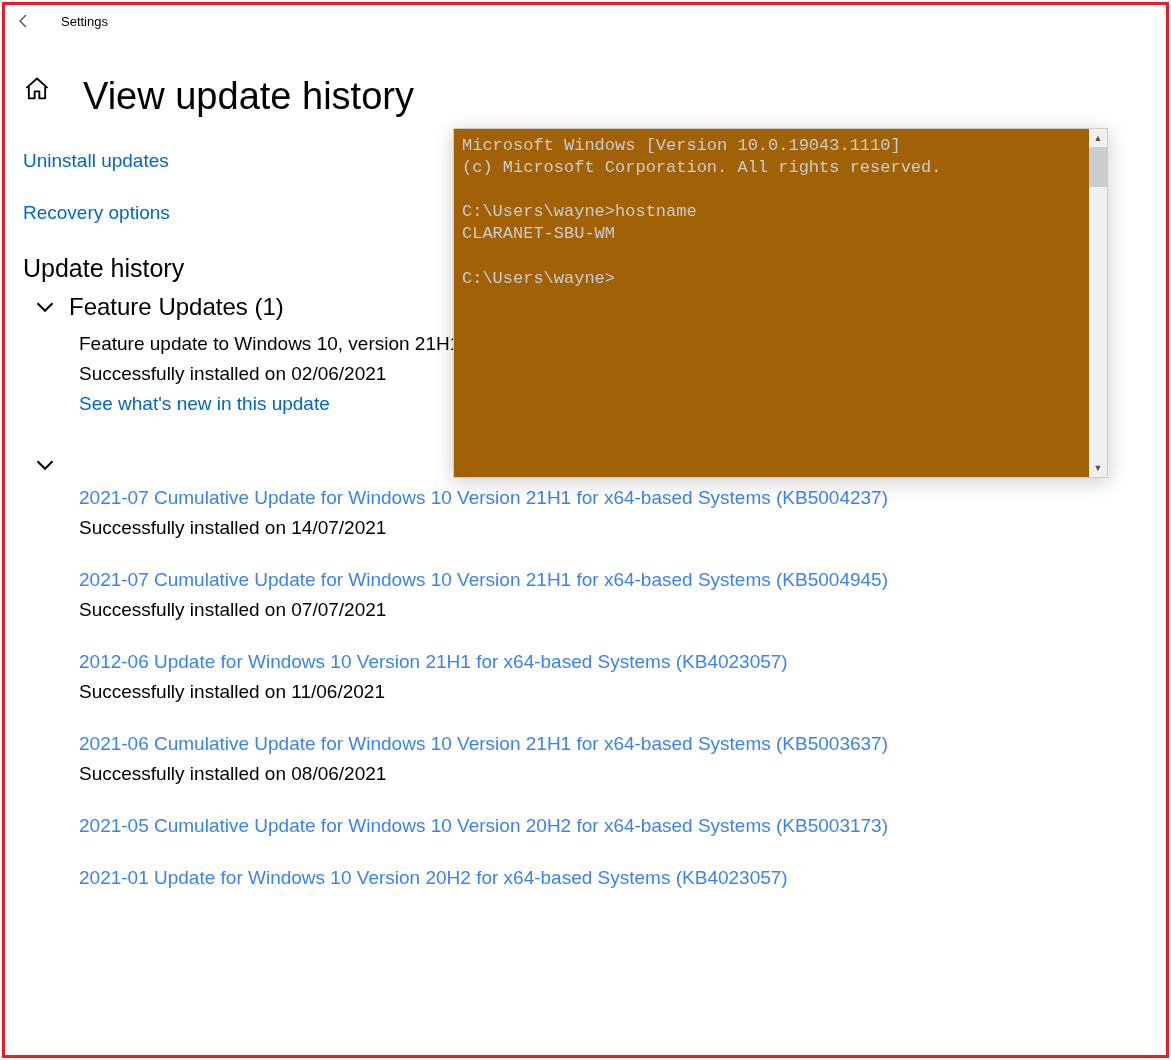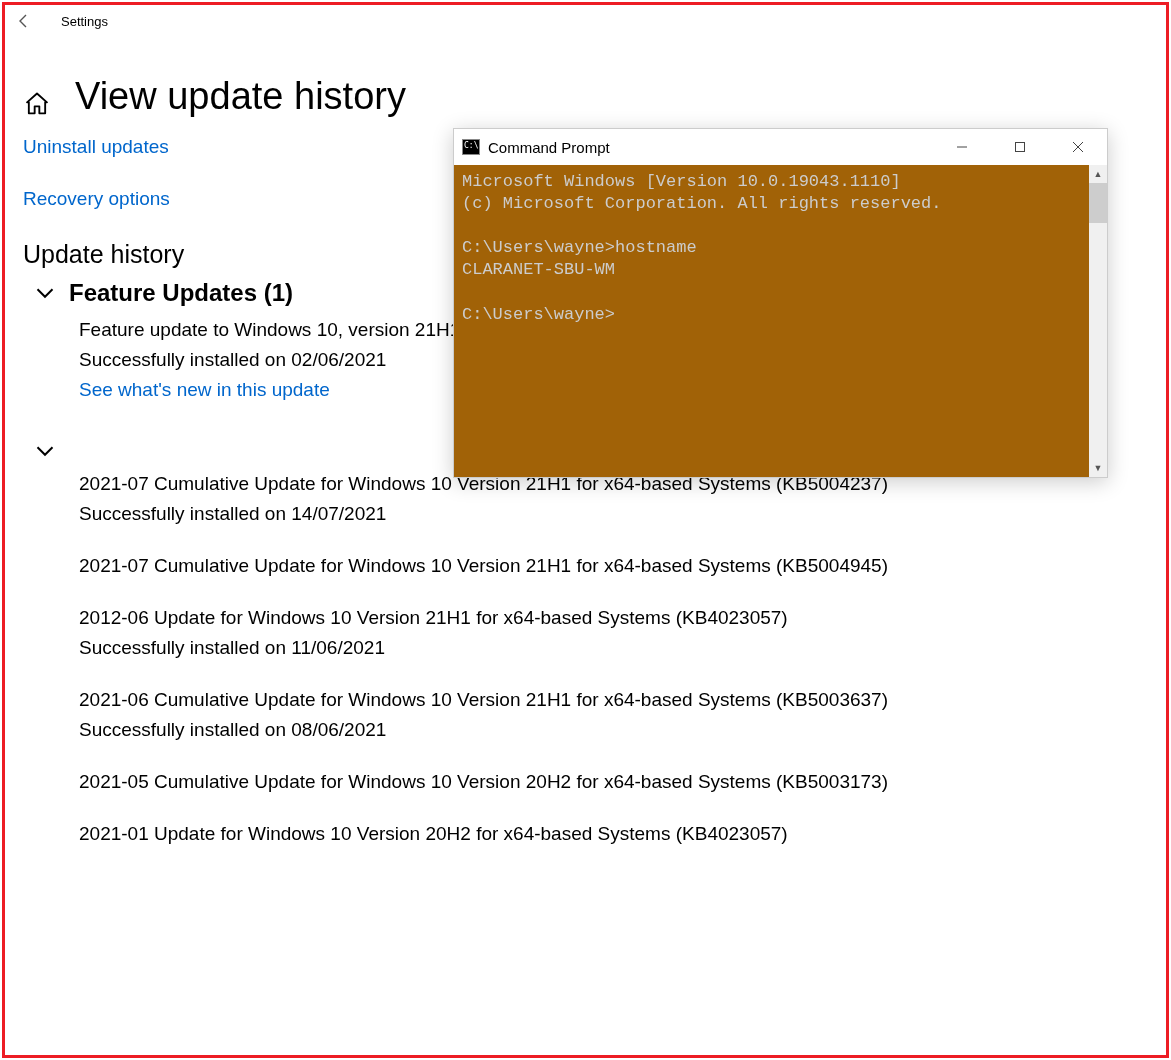--- a/index.html
+++ b/index.html
@@ -37,23 +37,23 @@
       display: flex; align-items: center; justify-content: center;
       color: #555;
       cursor: pointer;
     }
     .app-title { font-size: 13px; color: #000; }
     .content {
       padding: 20px 0 0 18px;
     }
     .page-header {
       display: flex;
-      align-items: flex-end;
-      gap: 24px;
-      margin-bottom: 18px;
+      align-items: flex-start;
+      gap: 32px;
+      margin-bottom: 32px;
       margin-top: 18px;
     }
     .home-icon {
       width: 28px; height: 28px;
       color: #000;
     }
     .page-title {
       font-size: 38px;
       font-weight: 400;
       color: #000;
@@ -82,34 +82,34 @@
       margin-bottom: 12px;
       cursor: pointer;
     }
     .chevron-icon {
       width: 20px; height: 20px;
       color: #000;
       transform: rotate(0deg);
     }
     .group-title {
       font-size: 24px;
-      font-weight: 700;
+      font-weight: 400;
       color: #000;
     }
     .update-item {
       margin-left: 56px;
       margin-bottom: 30px;
     }
     .update-title {
       font-size: 19px;
       color: #000;
       margin-bottom: 8px;
     }
     .update-title.linked {
-      color: #000000;
+      color: #3b82f6;
       cursor: pointer;
     }
     .update-status {
       font-size: 19px;
       color: #000;
       margin-bottom: 8px;
     }
     .update-link {
       font-size: 19px;
       color: #0066cc;
@@ -260,61 +260,41 @@
           </svg>
       </span>
     </div>
 
     <div class="update-item">
       <div class="update-title linked">2021-07 Cumulative Update for Windows 10 Version 21H1 for x64-based Systems (KB5004237)</div>
       <div class="update-status">Successfully installed on 14/07/2021</div>
     </div>
     <div class="update-item">
       <div class="update-title linked">2021-07 Cumulative Update for Windows 10 Version 21H1 for x64-based Systems (KB5004945)</div>
+      <div class="update-status">Successfully installed on 07/07/2021</div>
     </div>
     <div class="update-item">
       <div class="update-title linked">2012-06 Update for Windows 10 Version 21H1 for x64-based Systems (KB4023057)</div>
       <div class="update-status">Successfully installed on 11/06/2021</div>
     </div>
     <div class="update-item">
       <div class="update-title linked">2021-06 Cumulative Update for Windows 10 Version 21H1 for x64-based Systems (KB5003637)</div>
       <div class="update-status">Successfully installed on 08/06/2021</div>
     </div>
     <div class="update-item">
       <div class="update-title linked">2021-05 Cumulative Update for Windows 10 Version 20H2 for x64-based Systems (KB5003173)</div>
     </div>
     <div class="update-item">
       <div class="update-title linked">2021-01 Update for Windows 10 Version 20H2 for x64-based Systems (KB4023057)</div>
     </div>
 
   </div>
 </div>
 
 <div class="cmd-window">
-  <div class="cmd-titlebar">
-    <div class="cmd-icon"></div>
-    <div class="cmd-title">Command Prompt</div>
-    <div class="cmd-controls">
-      <div class="cmd-ctrl">
-        <svg width="12" height="12" viewBox="0 0 12 12">
-            <line x1="1" y1="6" x2="11" y2="6" stroke="#444" stroke-width="1"></line>
-          </svg>
-      </div>
-      <div class="cmd-ctrl">
-        <svg width="12" height="12" viewBox="0 0 12 12">
-            <rect x="1.5" y="1.5" width="9" height="9" stroke="#444" stroke-width="1" fill="none"></rect>
-          </svg>
-      </div>
-      <div class="cmd-ctrl close">
-        <svg width="12" height="12" viewBox="0 0 12 12">
-            <path d="M1 1 L11 11 M11 1 L1 11" stroke="#444" stroke-width="1"></path>
-          </svg>
-      </div>
-    </div>
-  </div>
   <div class="cmd-body">
     <div class="cmd-text">Microsoft Windows [Version 10.0.19043.1110]
 (c) Microsoft Corporation. All rights reserved.
 
 C:\Users\wayne&gt;hostname
 CLARANET-SBU-WM
 
 C:\Users\wayne&gt;</div>
     <div class="cmd-scrollbar">
       <div class="cmd-scroll-arrow">▲</div>

